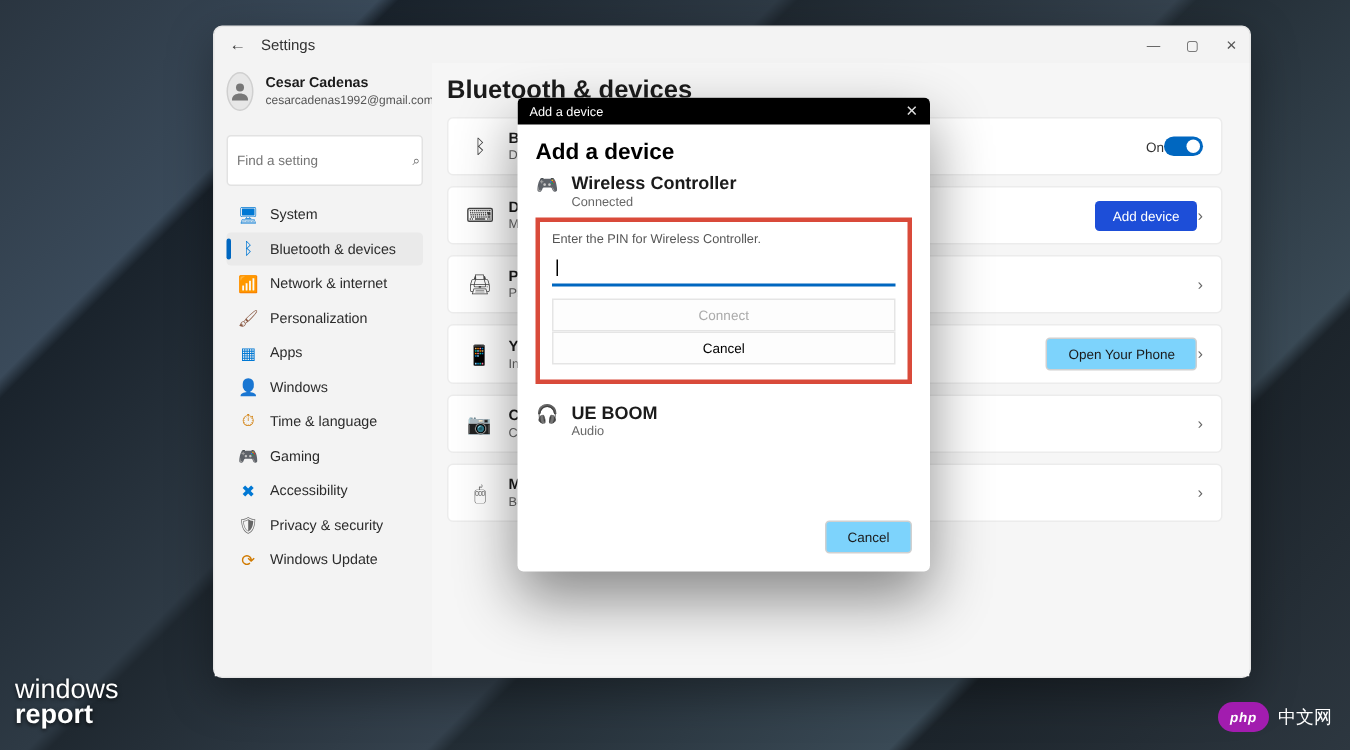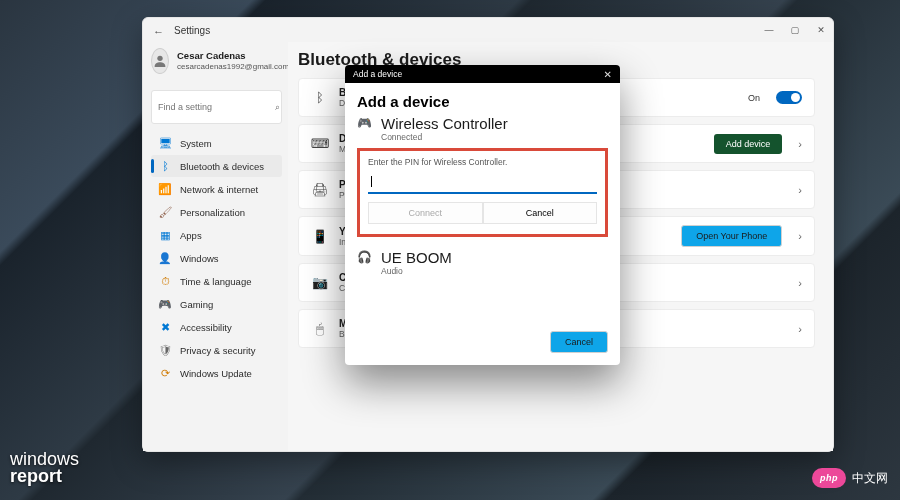--- a/index.html
+++ b/index.html
@@ -28,48 +28,48 @@
   .main{flex:1;background:#f6f6f6;padding:8px 18px 10px 10px;overflow:hidden;}
   .main h1{font-size:17px;font-weight:600;color:#1b1b1b;margin-bottom:8px;}
   .card{background:#fff;border:1px solid #ececec;border-radius:4px;padding:8px 12px;display:flex;align-items:center;gap:10px;margin-bottom:7px;justify-content:space-between;}
   .card-left{display:flex;align-items:center;gap:10px;min-width:0;}
   .cico{width:18px;height:18px;color:#444;display:flex;align-items:center;justify-content:center;font-size:13px;}
   .ctitle{font-size:10px;font-weight:600;color:#1b1b1b;}
   .cdesc{font-size:8.5px;color:#666;white-space:nowrap;overflow:hidden;text-overflow:ellipsis;}
   .chev{color:#666;font-size:11px;}
   .toggle{width:26px;height:13px;border-radius:8px;background:#0067c0;position:relative;}
   .toggle::after{content:"";position:absolute;right:2px;top:2px;width:9px;height:9px;border-radius:50%;background:#fff;}
-  .btn-primary{background:#14532d;color:#fff;border:0;border-radius:3px;font-size:9px;padding:5px 12px;cursor:pointer;text-align:center;}
-  .btn-plain{background:#0ea5e9;color:#1b1b1b;border:1px solid #d0d0d0;border-radius:3px;font-size:9px;padding:5px 14px;cursor:pointer;text-align:center;}
-  .right-group{display:flex;align-items:center;gap:16px;}
+  .btn-primary{background:#1d4ed8;color:#fff;border:0;border-radius:3px;font-size:9px;padding:5px 12px;cursor:pointer;text-align:center;}
+  .btn-plain{background:#7dd3fc;color:#1b1b1b;border:1px solid #d0d0d0;border-radius:3px;font-size:9px;padding:5px 14px;cursor:pointer;text-align:center;}
+  .right-group{display:flex;align-items:center;gap:0;}
   .onlabel{font-size:9px;color:#333;}
 
   .dialog{position:absolute;left:345px;top:65px;width:275px;background:#fff;border-radius:4px;box-shadow:0 18px 40px rgba(0,0,0,.45);overflow:hidden;z-index:10;}
   .dlg-hdr{background:#000;color:#fff;display:flex;align-items:center;justify-content:space-between;height:18px;padding:0 8px;font-size:8.5px;}
   .dlg-x{font-size:10px;cursor:pointer;color:#ddd;}
   .dlg-body{padding:10px 12px 12px;}
   .dlg-body h2{font-size:15px;font-weight:600;margin-bottom:5px;}
   .dlg-sub{font-size:8.5px;color:#333;line-height:1.35;margin-bottom:14px;}
   .dev{display:flex;gap:8px;align-items:flex-start;margin-bottom:10px;}
   .dico{width:16px;height:16px;color:#555;display:flex;align-items:center;justify-content:center;font-size:12px;flex-shrink:0;}
-  .dtitle{font-size:15px;font-weight:400;color:#1b1b1b;}
+  .dtitle{font-size:12px;font-weight:700;color:#1b1b1b;}
   .dstat{font-size:8.5px;color:#666;}
   .pin-area{border:3px solid #d94a3a;padding:6px 8px 10px;margin:-4px 0 4px 0;}
   .pin-prompt{font-size:8.5px;color:#555;margin-bottom:6px;}
   .pin-input{width:100%;border:0;border-bottom:2px solid #0067c0;outline:0;height:18px;font-size:10px;padding:0 2px;}
   .pin-cursor{display:inline-block;width:1px;height:11px;background:#000;vertical-align:middle;}
-  .dlg-btns{display:flex;gap:0;margin-top:6px;}
+  .dlg-btns{display:flex;gap:0;margin-top:6px;flex-direction:column;}
   .dlg-btns .half{flex:1;text-align:center;font-size:9px;padding:5px 0;border:1px solid #e5e5e5;background:#fdfdfd;cursor:pointer;}
   .half.disabled{color:#aaa;cursor:default;}
   .bottom-cancel{display:flex;justify-content:flex-end;margin-top:55px;}
 
   .watermark-wr{position:absolute;left:10px;bottom:15px;color:#fff;font-size:18px;line-height:.95;font-weight:300;text-shadow:0 1px 3px rgba(0,0,0,.7);}
   .watermark-wr b{font-weight:700;}
   .watermark-php{position:absolute;right:12px;bottom:12px;display:flex;align-items:center;gap:6px;color:#fff;font-size:12px;}
-  .php-badge{width:34px;height:20px;border-radius:10px;background:#ec4899;display:flex;align-items:center;justify-content:center;font-size:9px;font-style:italic;font-weight:700;color:#fff;letter-spacing:.5px;}
+  .php-badge{width:34px;height:20px;border-radius:10px;background:#a21caf;display:flex;align-items:center;justify-content:center;font-size:9px;font-style:italic;font-weight:700;color:#fff;letter-spacing:.5px;}
 </style>
 </head>
 <body>
 
 <div class="desktop-bg"></div>
 
 <div class="window">
   <div class="titlebar">
     <div class="tb-left">
       <span class="tb-back">←</span>

